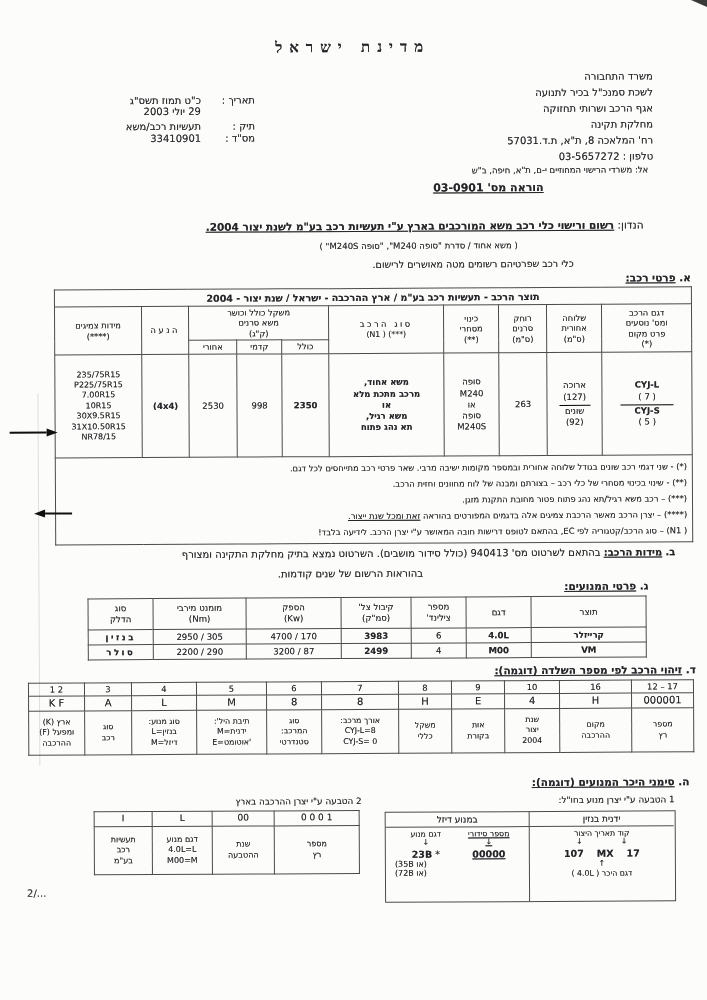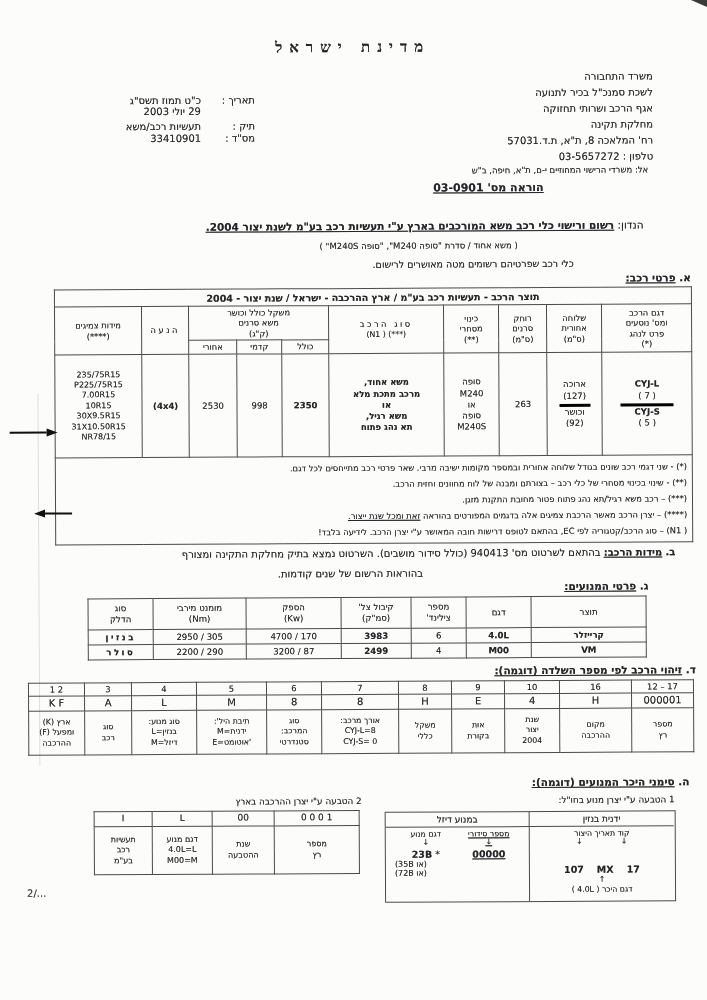--- a/index.html
+++ b/index.html
@@ -17,21 +17,21 @@
   .ls2{letter-spacing:2.5px;}
   .soft{text-shadow:0 0 .4px rgba(40,40,40,.55);}
   
   table{border-collapse:collapse;table-layout:fixed;background:transparent;}
   td,th{border:1px solid #4b4b4b;font-weight:normal;text-align:center;
         vertical-align:middle;padding:1px 2px;overflow:hidden;}
   .ta{font-size:8.5px;line-height:1.3;}
   .ta .ttl{font-size:9.5px;height:14px;line-height:13px;}
   .ta th{font-size:8.3px;line-height:1.25;}
   .ta .fnotes{text-align:right;font-size:8.4px;line-height:16px;padding:3px 5px 3px 2px;}
-  .divline{border-bottom:3px solid #000000;padding-bottom:2px;margin:0 auto 0 auto;width:62%;}
+  .divline{border-bottom:1px solid #000000;padding-bottom:2px;margin:0 auto 0 auto;width:62%;}
   .tc{font-size:8.6px;line-height:1.25;}
   .tc .hd{height:31px;}
   .tc .rw{height:15px;}
   .td{font-size:8.4px;line-height:1.2;}
   .td .pos{height:13px;font-size:8.4px;}
   .td .val{height:15px;font-size:10px;}
   .td .dsc{height:44px;font-size:7.9px;line-height:1.35;}
   
   .e1box{border:1px solid #4b4b4b;font-size:8.3px;}
   .e1row{display:flex;}
@@ -121,21 +121,21 @@
         <col style="width:47px">
           <col style="width:87px">
       </colgroup>
       <tbody>
           <tr>
             <td colspan="10" class="ttl b">תוצר הרכב - תעשיות רכב בע"מ /  ארץ ההרכבה - ישראל / שנת יצור - 2004</td>
           </tr>
       <tr style="height:31px;">
         <th rowspan="2" class="pre">דגם הרכב
 ומס' נוסעים
-פרט לנהג
+פרט מקום
 (*)</th>
         <th rowspan="2" class="pre">שלוחה
 אחורית
 (ס"מ)</th>
         <th rowspan="2" class="pre">רוחק
 סרנים
 (ס"מ)</th>
         <th rowspan="2" class="pre">כינוי
 מסחרי
 (**)</th>
@@ -158,21 +158,21 @@
       <tr style="height:103px;">
         <td>
           <div class="b">CYJ-L</div>
           <div class="divline">( 7 )</div>
           <div class="b">CYJ-S</div>
           <div>( 5 )</div>
         </td>
         <td>
           <div>ארוכה</div>
           <div class="divline">(127)</div>
-          <div>וכושר</div>
+          <div>שונים</div>
           <div>(92)</div>
         </td>
         <td>263</td>
         <td class="pre">סופה
 M240
 או
 סופה
 M240S</td>
         <td class="pre b">משא אחוד,
 מרכב מתכת מלא
@@ -380,21 +380,21 @@
               <div class="c b" style="font-size:9.5px;margin-top:2px;">00000</div>
             </div>
           </div>
         </div>
         <div class="cell cr">
           <div class="lbl rtl">קוד תאריך היצור</div>
           <div style="display:flex;justify-content:center;gap:38px;">
             <span class="arr">↓</span>
             <span class="arr">↓</span>
           </div>
-          <div style="display:flex;justify-content:center;gap:13px;font-size:9.5px;margin-top:18px;">
+          <div style="display:flex;justify-content:center;gap:13px;font-size:9.5px;margin-top:2px;">
             <span class="b">107</span>
             <span class="b">MX</span>
             <span class="b">17</span>
           </div>
           <div class="arr" style="margin-top:1px;">↑</div>
           <div class="lbl rtl" style="margin-top:1px;">דגם היכר ( 4.0L )</div>
         </div>
       </div>
     </div>
 

